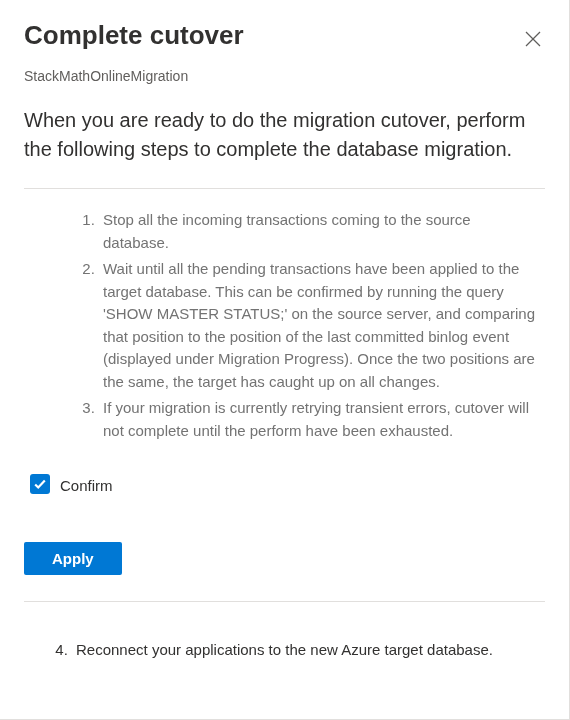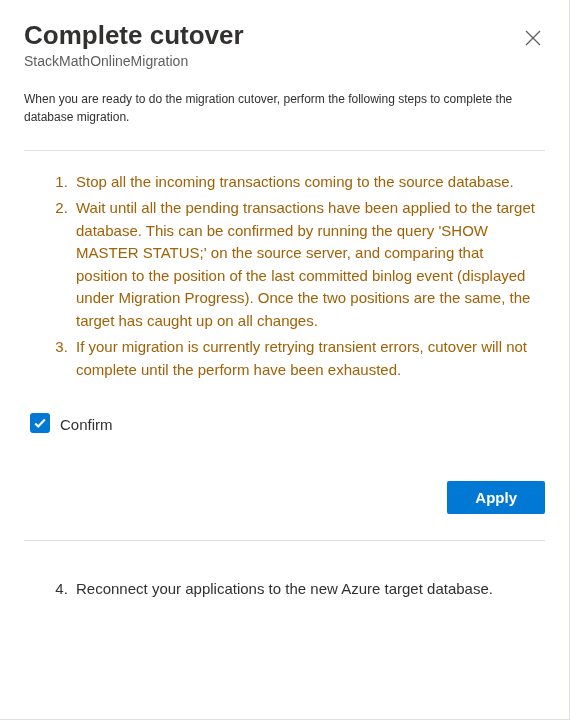--- a/index.html
+++ b/index.html
@@ -17,22 +17,22 @@
       border-right: 1px solid #e1dfdd;
       border-bottom: 1px solid #e1dfdd;
       overflow: hidden;
     }
     .panel {
       padding: 20px 24px;
     }
     .header {
       display: flex;
       justify-content: space-between;
-      align-items: center;
-      margin-bottom: 2px;
+      align-items: flex-end;
+      margin-bottom: 17px;
     }
     .title {
       font-size: 26px;
       font-weight: 600;
       color: #323130;
       line-height: 1.2;
     }
     .close-btn {
       background: none;
       border: none;
@@ -47,41 +47,42 @@
     .close-btn svg {
       width: 16px;
       height: 16px;
     }
     .subtitle {
       font-size: 14px;
       color: #605e5c;
       margin-bottom: 22px;
     }
     .intro {
-      font-size: 12px;
+      font-size: 20px;
       line-height: 1.45;
       color: #323130;
       margin-bottom: 24px;
     }
     .divider {
       border: none;
       border-top: 1px solid #e1dfdd;
       margin: 0 0 20px 0;
     }
     .steps {
       padding-left: 48px;
       padding-right: 10px;
       margin-bottom: 32px;
     }
     .steps li {
       font-size: 15px;
       line-height: 1.5;
-      color: #a16207;
+      color: #737373;
       margin-bottom: 4px;
       padding-left: 4px;
+      margin-left: 27px;
     }
     .confirm-row {
       display: flex;
       align-items: flex-end;
       gap: 10px;
       margin-bottom: 48px;
       padding-left: 6px;
     }
     .checkbox {
       width: 20px;
@@ -100,21 +101,21 @@
       stroke: #ffffff;
       stroke-width: 2.5;
       fill: none;
     }
     .confirm-label {
       font-size: 15px;
       color: #323130;
     }
     .button-row {
       display: flex;
-      justify-content: flex-end;
+      justify-content: flex-start;
       margin-bottom: 26px;
     }
     .apply-btn {
       background: #0078d4;
       color: #ffffff;
       border: none;
       padding: 8px 28px;
       font-size: 15px;
       font-weight: 600;
       font-family: inherit;

